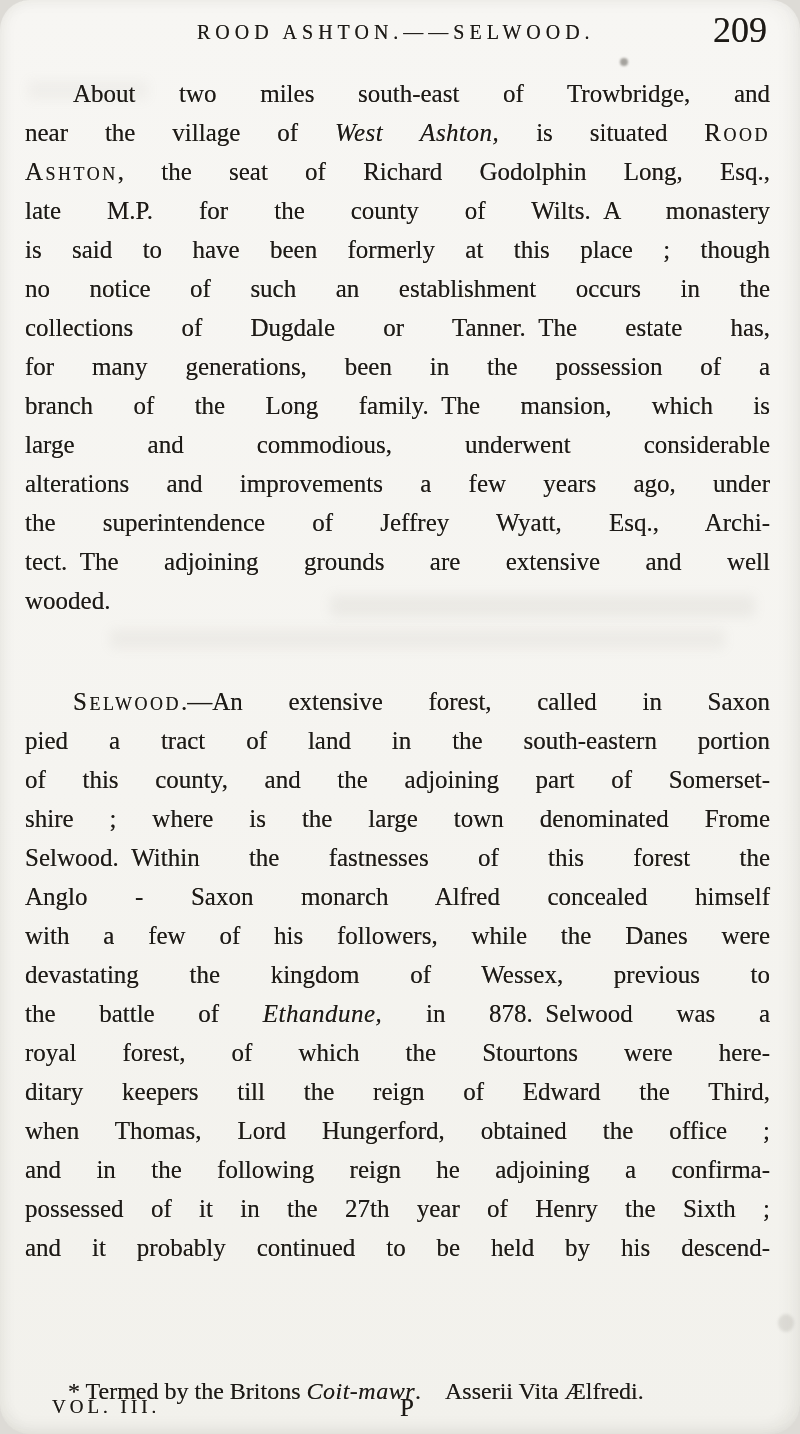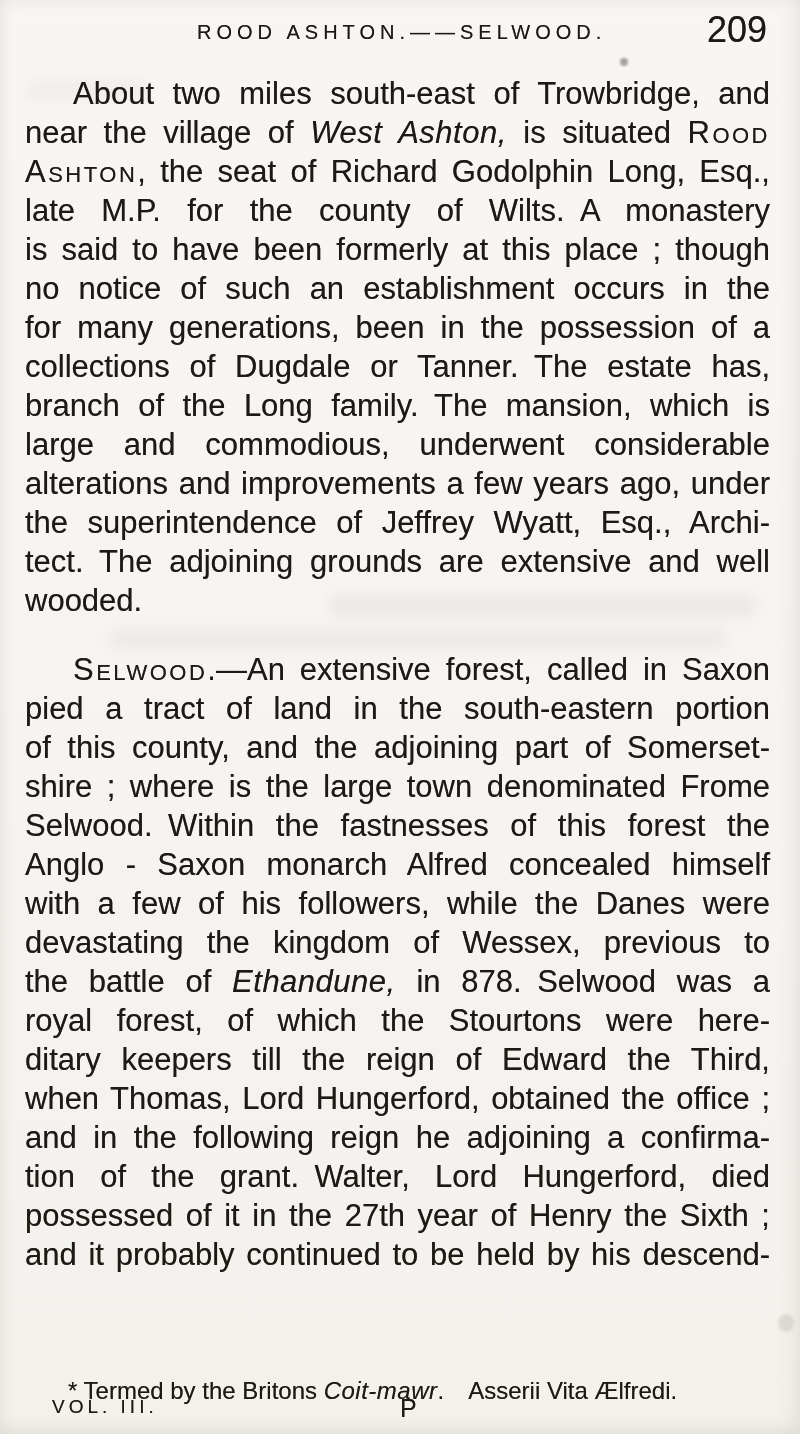--- a/index.html
+++ b/index.html
@@ -2,43 +2,44 @@
 <html><head>
 <meta charset="utf-8">
 <style>
   html,body{margin:0;padding:0;background:#dddbd6;}
   .page{
     position:relative;
     width:800px;height:1434px;
     margin:0 auto;
     background:linear-gradient(180deg,#f7f6f3 0%,#f5f4f0 55%,#f2f1ec 100%);
     box-shadow:inset -8px 0 18px rgba(60,55,45,.05), inset 0 -8px 16px rgba(60,55,45,.04), inset 6px 0 14px rgba(60,55,45,.03);
-    font-family:Liberation Sans, sans-serif;
+    font-family:Liberation Serif, serif;
     color:#1d1a16;
     overflow:hidden;
+    border-radius:30px;
   }
   .ink{ text-shadow:0 0 .5px rgba(20,16,10,.6); }
 
   
   .running-title{
     position:absolute;left:197px;top:21px;
     font-size:20px;letter-spacing:5px;white-space:nowrap;
   }
   .page-number{
     position:absolute;top:9px;right:33px;
     font-size:36px;
   }
 
   
   .body-text{
     position:absolute;left:25px;top:74px;width:745px;
-    font-size:31px;line-height:39px;
+    font-size:25px;line-height:39px;
   }
   .paragraph{}
-  .p2{margin-top:30px;}
+  .p2{margin-top:62px;}
   .line{
     height:39px;
     text-align:justify;
     text-align-last:justify;
     white-space:nowrap;
     overflow:visible;
   }
   .line.indent{padding-left:48px;}
   .line.flush{text-align-last:left;}
   .it{font-style:italic;letter-spacing:.5px;}
@@ -82,22 +83,22 @@
   <div class="page-number">209</div>
 
   <main class="body-text">
     <div class="paragraph p1">
         <div class="line indent"><span>About two miles south-east of Trowbridge, and</span></div>
         <div class="line"><span>near the village of </span><span class="it">West Ashton,</span><span> is situated </span><span class="sc">Rood</span></div>
         <div class="line"><span class="sc">Ashton</span><span>, the seat of Richard Godolphin Long, Esq.,</span></div>
         <div class="line"><span>late M.P. for the county of Wilts. A monastery</span></div>
         <div class="line"><span>is said to have been formerly at this place ; though</span></div>
         <div class="line"><span>no notice of such an establishment occurs in the</span></div>
+        <div class="line"><span>collections of Dugdale or Tanner. The estate has,</span></div>
         <div class="line"><span>for many generations, been in the possession of a</span></div>
-        <div class="line"><span>collections of Dugdale or Tanner. The estate has,</span></div>
         <div class="line"><span>branch of the Long family. The mansion, which is</span></div>
         <div class="line"><span>large and commodious, underwent considerable</span></div>
         <div class="line"><span>alterations and improvements a few years ago, under</span></div>
         <div class="line"><span>the superintendence of Jeffrey Wyatt, Esq., Archi-</span></div>
         <div class="line"><span>tect. The adjoining grounds are extensive and well</span></div>
         <div class="line flush"><span>wooded.</span></div>
       </div>
     <div class="paragraph p2">
         <div class="line indent"><span class="sc">Selwood</span><span>.—An extensive forest, called in Saxon</span></div>
         <div class="line"><span>pied a tract of land in the south-eastern portion</span></div>
@@ -105,21 +106,20 @@
         <div class="line"><span>shire ; where is the large town denominated Frome</span></div>
         <div class="line"><span>Selwood. Within the fastnesses of this forest the</span></div>
         <div class="line"><span>Anglo - Saxon monarch Alfred concealed himself</span></div>
         <div class="line"><span>with a few of his followers, while the Danes were</span></div>
         <div class="line"><span>devastating the kingdom of Wessex, previous to</span></div>
         <div class="line"><span>the battle of </span><span class="it">Ethandune,</span><span> in 878. Selwood was a</span></div>
         <div class="line"><span>royal forest, of which the Stourtons were here-</span></div>
         <div class="line"><span>ditary keepers till the reign of Edward the Third,</span></div>
         <div class="line"><span>when Thomas, Lord Hungerford, obtained the office ;</span></div>
         <div class="line"><span>and in the following reign he adjoining a confirma-</span></div>
-        <div class="line"><span>tion of the grant. Walter, Lord Hungerford, died</span></div>
         <div class="line"><span>possessed of it in the 27th year of Henry the Sixth ;</span></div>
         <div class="line"><span>and it probably continued to be held by his descend-</span></div>
       </div>
   </main>
 
   <div class="footnote"><span>* Termed by the Britons </span><span class="it">Coit-mawr</span><span>. Asserii Vita Ælfredi.</span></div>
 
   <span class="volume">VOL. III.</span>
 
   <span class="signature">P</span>

